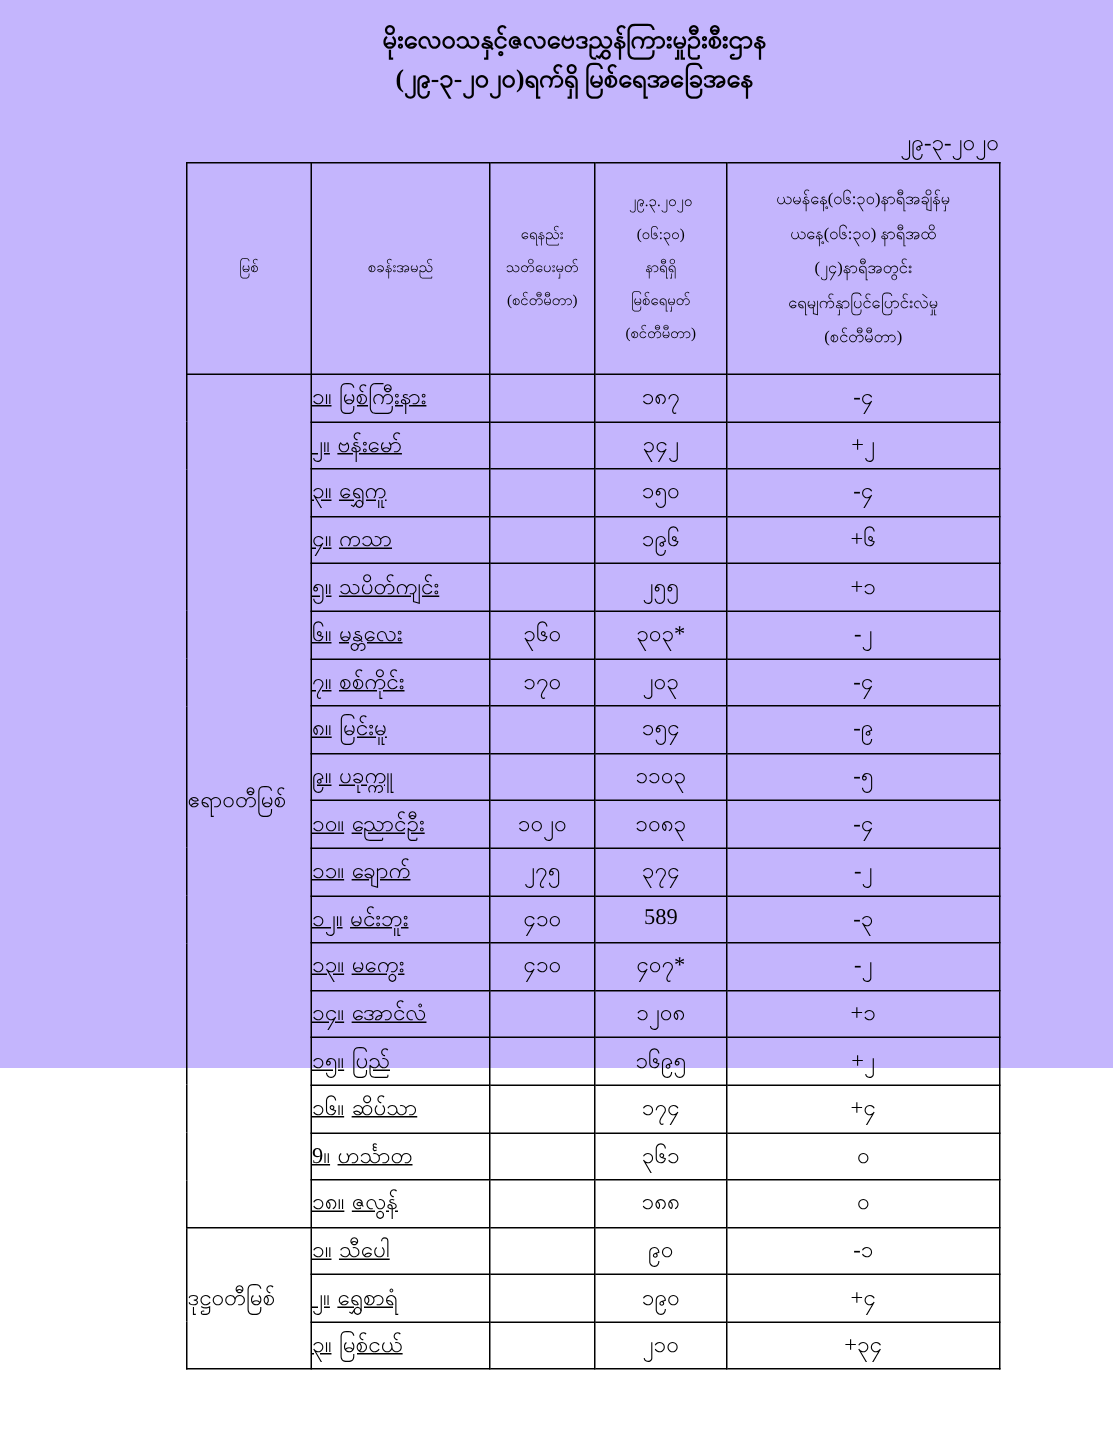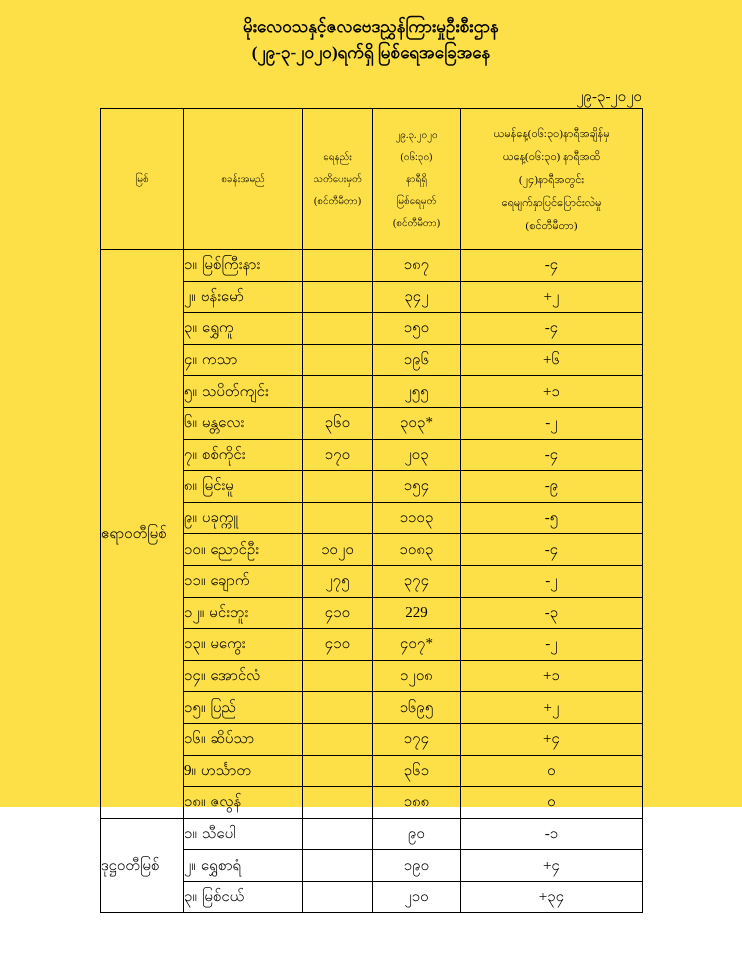--- a/index.html
+++ b/index.html
@@ -3,24 +3,25 @@
 <meta charset="utf-8">
 <style>
   html, body { margin: 0; padding: 0; background: #ffffff; }
   body {
     width: 742px; height: 960px;
     font-family: "Liberation Serif", "DejaVu Serif", serif;
     color: #000;
   }
   .page {
     position: relative;
-    width: 742px; height: 807px;
+    width: 742px; height: 712px;
     box-sizing: border-box;
     padding-top: 14px;
-    background: #fde047;
+    background: #c4b5fd;
+    padding-left: 24px;
   }
   .title-block { text-align: center; }
   .title-line {
     font-size: 17px;
     font-weight: bold;
     line-height: 26px;
   }
   .date-line {
     width: 542px;
     margin-left: 100px;
@@ -46,21 +47,21 @@
     font-size: 10px;
     line-height: 22px;
     height: 140px;
     text-align: center;
     white-space: pre-line;
     padding: 2px 1px;
   }
   thead th.hdr-change { font-size: 11px; line-height: 23px; }
   tbody td { height: 30.6px; font-size: 15px; }
   td.river-cell { text-align: left; font-size: 15px; }
-  td.station-cell { text-align: left; padding-left: 7px; }
+  td.station-cell { text-align: left; padding-left: 7px; text-decoration: underline; }
   td.num-cell { text-align: center; }
   .st-no { margin-right: 5px; }
 </style>
 </head>
 <body>
 
 <div class="page">
 
   <div class="title-block">
     <div class="title-line">မိုးလေဝသနှင့်ဇလဗေဒညွှန်ကြားမှုဦးစီးဌာန</div>
@@ -160,21 +161,21 @@
       </tr>
       <tr>
         <td class="station-cell"><span class="st-no">၁၁။</span><span>ချောက်</span></td>
         <td class="num-cell">၂၇၅</td>
         <td class="num-cell">၃၇၄</td>
         <td class="num-cell">-၂</td>
       </tr>
       <tr>
         <td class="station-cell"><span class="st-no">၁၂။</span><span>မင်းဘူး</span></td>
         <td class="num-cell">၄၁၀</td>
-        <td class="num-cell">229</td>
+        <td class="num-cell">589</td>
         <td class="num-cell">-၃</td>
       </tr>
       <tr>
         <td class="station-cell"><span class="st-no">၁၃။</span><span>မကွေး</span></td>
         <td class="num-cell">၄၁၀</td>
         <td class="num-cell">၄၀၇*</td>
         <td class="num-cell">-၂</td>
       </tr>
       <tr>
         <td class="station-cell"><span class="st-no">၁၄။</span><span>အောင်လံ</span></td>

